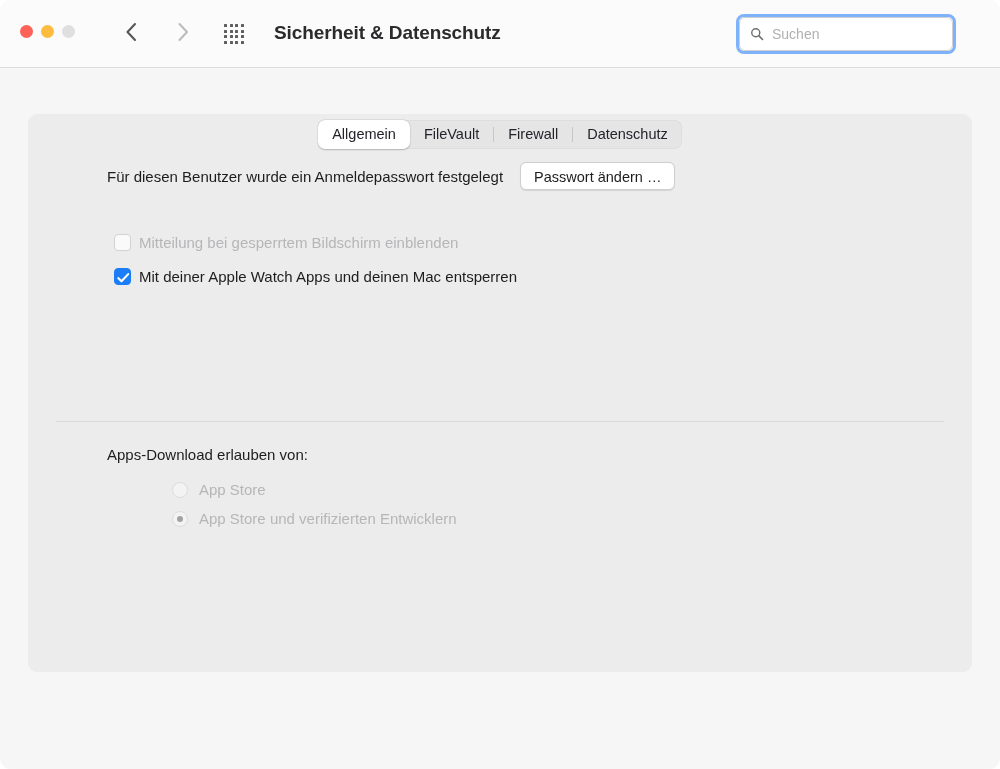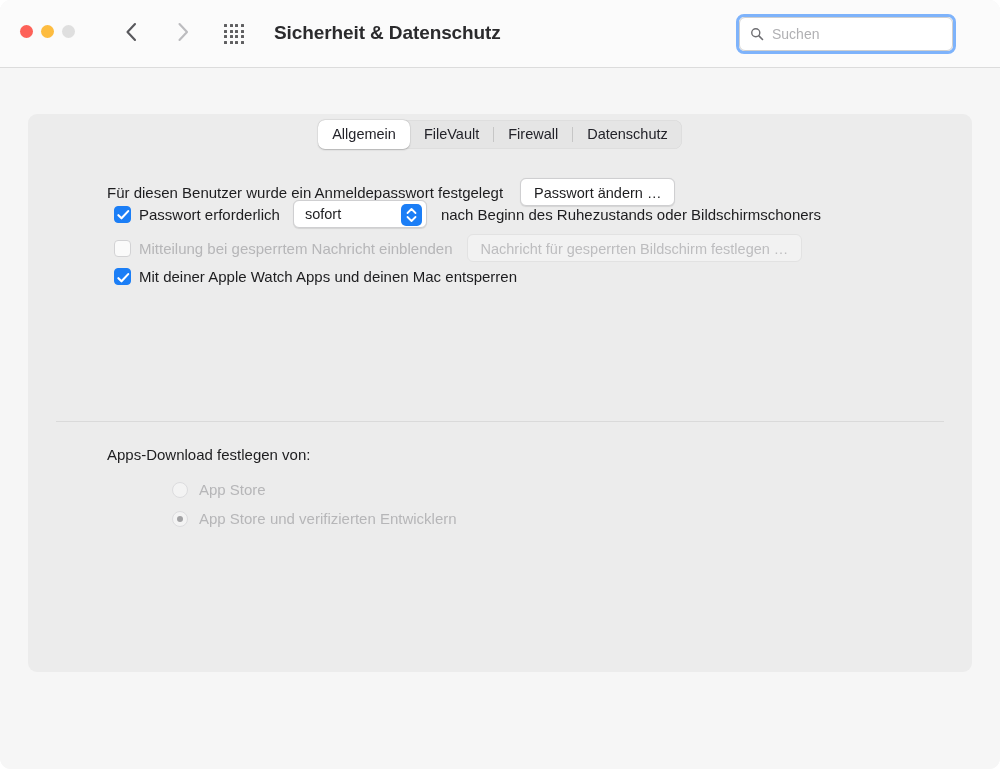--- a/index.html
+++ b/index.html
@@ -362,63 +362,44 @@
           <circle cx="6.6" cy="6.6" r="4.6" fill="none" stroke="#6e6e72" stroke-width="1.6"></circle>
           <line x1="10.2" y1="10.2" x2="14.3" y2="14.3" stroke="#6e6e72" stroke-width="1.8" stroke-linecap="round"></line>
         </svg>
         <input class="search-input" type="text" placeholder="Suchen" style="">
       </div>
     </div>
   </div>
 
   <div class="panel">
 
-    <div class="row" style="left:79px; top:64px;justify-content:center;">
+    <div class="row" style="left:79px; top:48px;justify-content:center;">
       <span class="label-text">Für diesen Benutzer wurde ein Anmeldepasswort festgelegt</span>
       <button class="btn" style="margin-left:17px;">Passwort ändern …</button>
     </div>
 
-    <div class="row" style="left:86px; top:86px;">
-      <span class="cb on">
-        <svg width="13" height="12" viewBox="0 0 13 12">
-          <path d="M1.4 6.2 L4.5 9.3 L11.2 2.1" fill="none" stroke="#ffffff" stroke-width="2.1" stroke-linecap="round" stroke-linejoin="round"></path>
-        </svg>
-      </span>
-      <span class="label-text" style="margin-left:8px;">Passwort erforderlich</span>
-      <div class="popup" style="margin-left:13px;">
-        <span class="val">sofort</span>
-        <span class="stepper">
-          <svg width="21" height="22" viewBox="0 0 21 22">
-            <path d="M6.5 9 L10.5 5 L14.5 9" fill="none" stroke="#ffffff" stroke-width="1.8" stroke-linecap="round" stroke-linejoin="round"></path>
-            <path d="M6.5 13 L10.5 17 L14.5 13" fill="none" stroke="#ffffff" stroke-width="1.8" stroke-linecap="round" stroke-linejoin="round"></path>
-          </svg>
-        </span>
-      </div>
-      <span class="label-text" style="margin-left:14px;">nach Beginn des Ruhezustands oder Bildschirmschoners</span>
-    </div>
 
     <div class="row" style="left:86px; top:120px;">
       <span class="cb off"></span>
-      <span class="label-text dim" style="margin-left:8px;">Mitteilung bei gesperrtem Nachricht einblenden</span>
-      <button class="btn disabled" style="margin-left:14px;">Nachricht für gesperrten Bildschirm festlegen …</button>
+      <span class="label-text dim" style="margin-left:8px;">Mitteilung bei gesperrtem Bildschirm einblenden</span>
     </div>
 
     <div class="row" style="left:86px; top:154px;">
       <span class="cb on">
         <svg width="13" height="12" viewBox="0 0 13 12">
           <path d="M1.4 6.2 L4.5 9.3 L11.2 2.1" fill="none" stroke="#ffffff" stroke-width="2.1" stroke-linecap="round" stroke-linejoin="round"></path>
         </svg>
       </span>
       <span class="label-text" style="margin-left:8px;">Mit deiner Apple Watch Apps und deinen Mac entsperren</span>
     </div>
 
     <div class="divider" style="left:28px; top:307px; width:888px;"></div>
 
     <div class="row" style="left:79px; top:332px;">
-      <span class="section-title">Apps-Download festlegen von:</span>
+      <span class="section-title">Apps-Download erlauben von:</span>
     </div>
 
     <div class="row" style="left:144px; top:367px;">
       <span class="radio"></span>
       <span class="label-text dim" style="margin-left:11px;">App Store</span>
     </div>
 
     <div class="row" style="left:144px; top:396px;">
       <span class="radio on"></span>
       <span class="label-text dim" style="margin-left:11px;">App Store und verifizierten Entwicklern</span>

